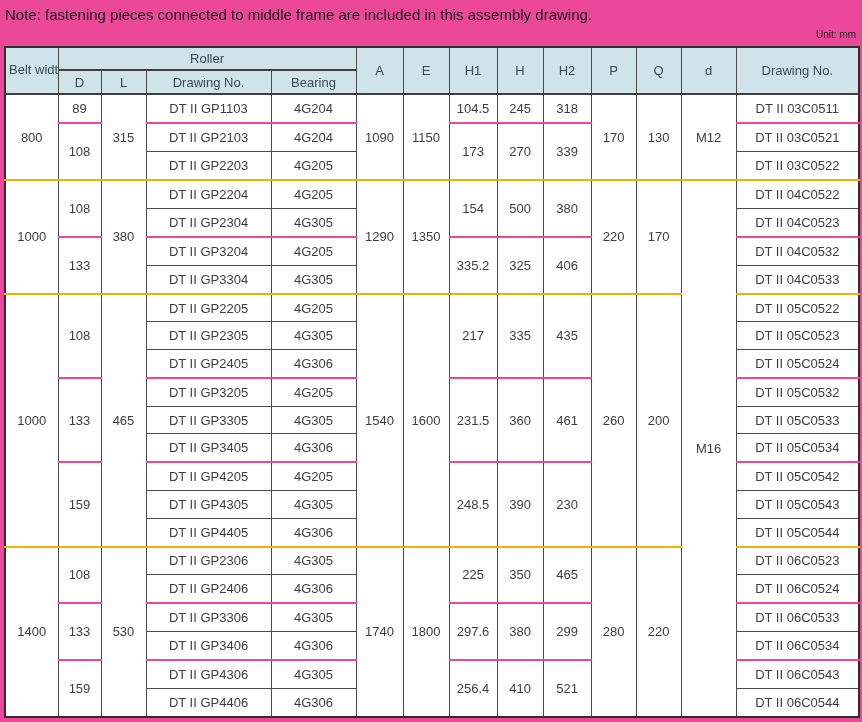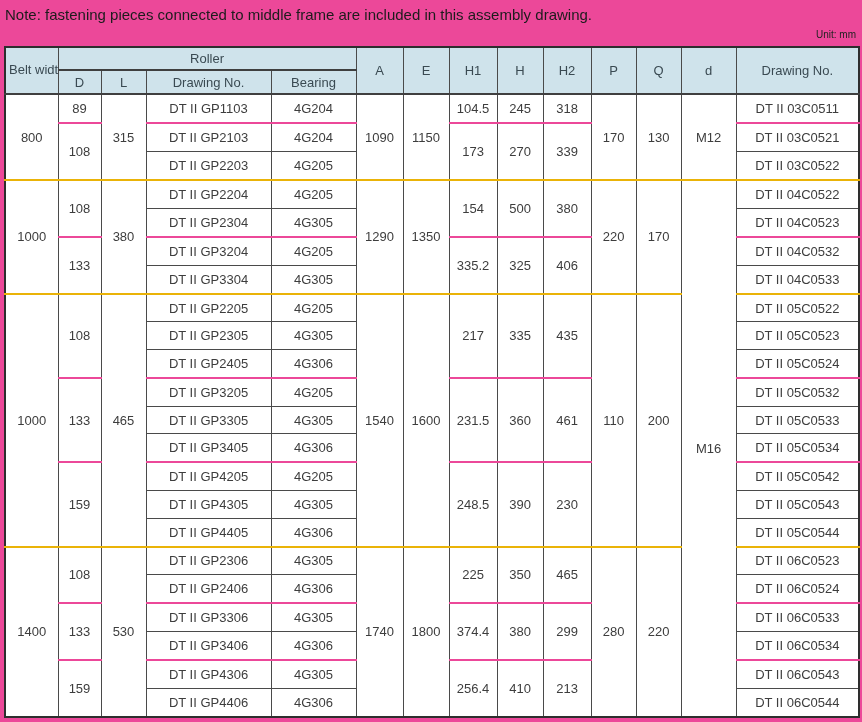--- a/index.html
+++ b/index.html
@@ -171,21 +171,21 @@
           <td rowspan="9">1000</td>
           <td rowspan="3">108</td>
           <td rowspan="9">465</td>
           <td>DT II GP2205</td>
           <td>4G205</td>
           <td rowspan="9">1540</td>
           <td rowspan="9">1600</td>
           <td rowspan="3">217</td>
           <td rowspan="3">335</td>
           <td rowspan="3">435</td>
-          <td rowspan="9">110</td>
+          <td rowspan="9">260</td>
           <td rowspan="9">200</td>
           <td>DT II 05C0522</td>
         </tr>
         <tr>
           <td>DT II GP2305</td>
           <td>4G305</td>
           <td>DT II 05C0523</td>
         </tr>
         <tr>
           <td>DT II GP2405</td>
@@ -247,37 +247,37 @@
         </tr>
         <tr>
           <td>DT II GP2406</td>
           <td>4G306</td>
           <td>DT II 06C0524</td>
         </tr>
         <tr class="sub-start">
           <td rowspan="2">133</td>
           <td>DT II GP3306</td>
           <td>4G305</td>
-          <td rowspan="2">374.4</td>
+          <td rowspan="2">297.6</td>
           <td rowspan="2">380</td>
           <td rowspan="2">299</td>
           <td>DT II 06C0533</td>
         </tr>
         <tr>
           <td>DT II GP3406</td>
           <td>4G306</td>
           <td>DT II 06C0534</td>
         </tr>
         <tr class="sub-start">
           <td rowspan="2">159</td>
           <td>DT II GP4306</td>
           <td>4G305</td>
           <td rowspan="2">256.4</td>
           <td rowspan="2">410</td>
-          <td rowspan="2">213</td>
+          <td rowspan="2">521</td>
           <td>DT II 06C0543</td>
         </tr>
         <tr>
           <td>DT II GP4406</td>
           <td>4G306</td>
           <td>DT II 06C0544</td>
         </tr>
       </tbody>
   </table>
 

